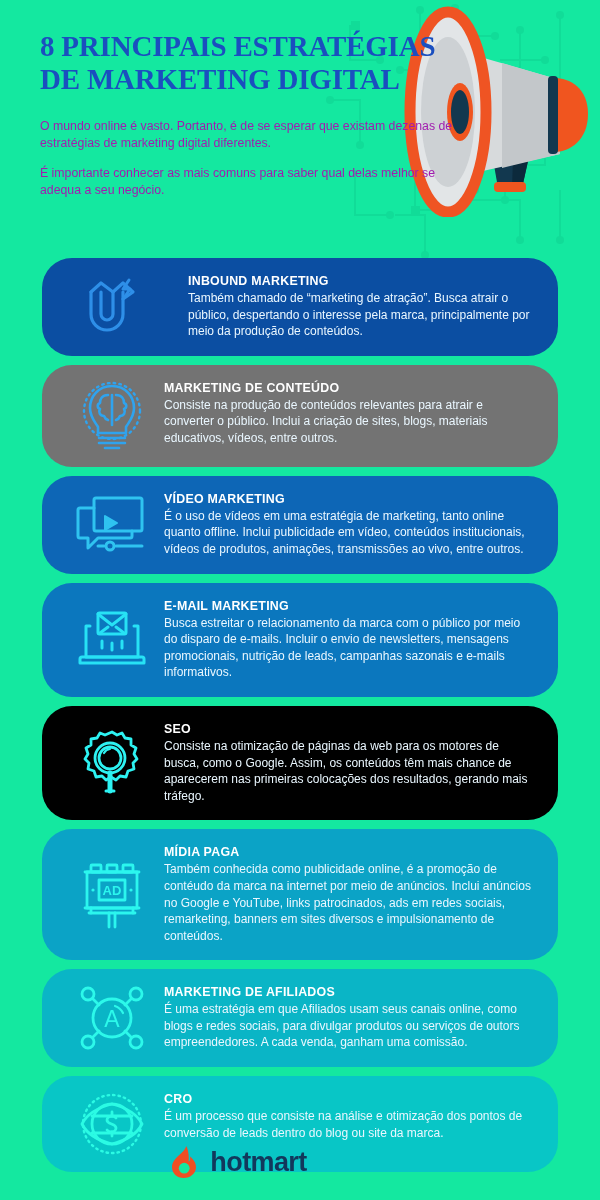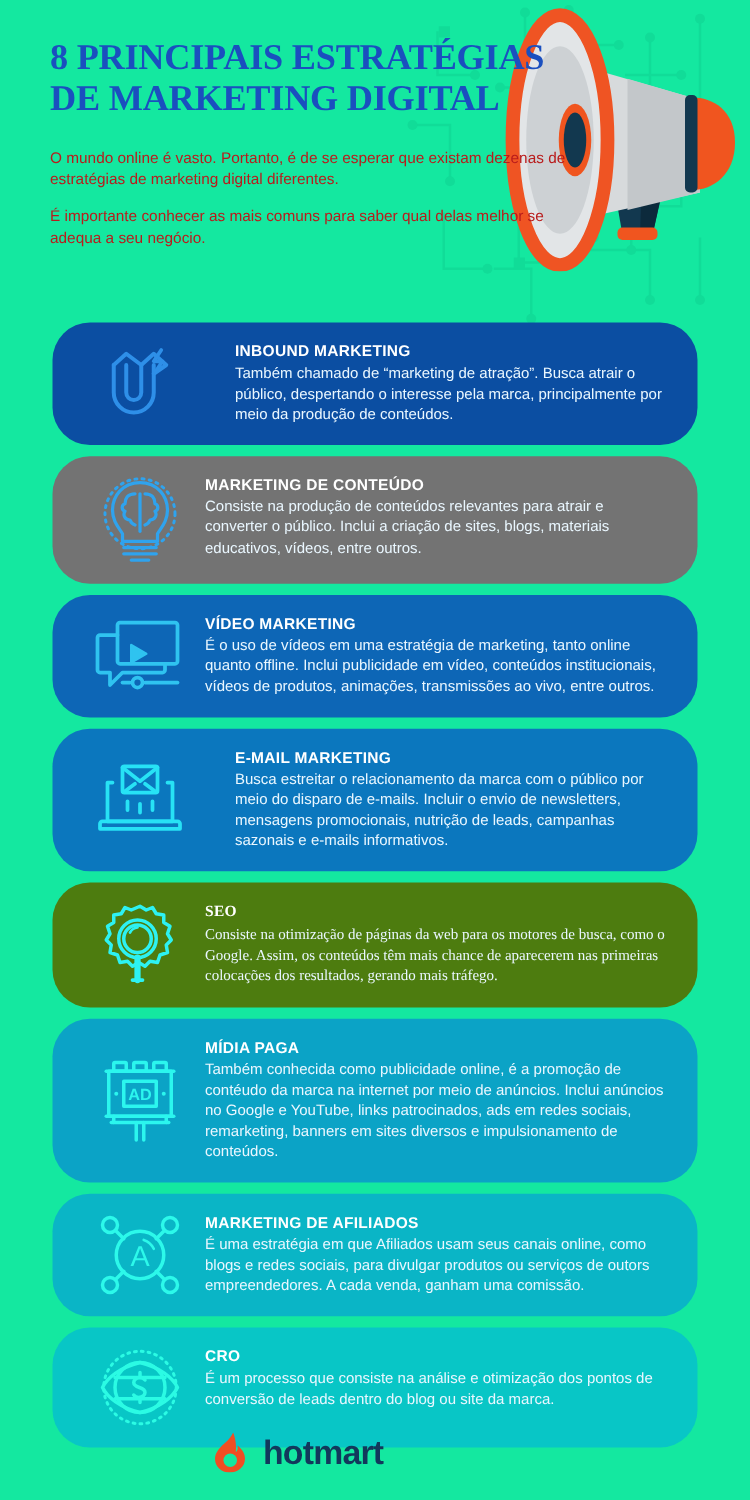--- a/index.html
+++ b/index.html
@@ -41,21 +41,21 @@
     font-size: 29px;
     line-height: 33px;
     font-weight: bold;
     letter-spacing: -0.2px;
     margin: 0 0 22px 0;
     max-width: 420px;
     text-transform: uppercase;
     font-family: Liberation Serif, serif;
   }
   .intro-p {
-    color: #b91c1c;
+    color: #a21caf;
     font-size: 12.3px;
     line-height: 16.5px;
     margin: 0 0 14px 0;
     max-width: 420px;
   }
 
   
   .megaphone {
     position: absolute;
     right: -2px;
@@ -259,38 +259,38 @@
           <circle cx="36" cy="52" r="4"></circle>
           <path d="M42 52 h26"></path>
         </svg>
       </div>
       <div class="card-body">
         <p class="card-title">VÍDEO MARKETING</p>
         <p class="card-desc">É o uso de vídeos em uma estratégia de marketing, tanto online quanto offline. Inclui publicidade em vídeo, conteúdos institucionais, vídeos de produtos, animações, transmissões ao vivo, entre outros.</p>
       </div>
     </div>
 
-    <div class="card" id="card3" style="background: rgb(11, 119, 190); gap: 24px;">
+    <div class="card" id="card3" style="background: rgb(11, 119, 190);">
       <div class="card-icon">
         <svg width="72" height="64" viewBox="0 0 72 64" fill="none" stroke="#27E2F5" stroke-width="3" stroke-linecap="round" stroke-linejoin="round" aria-hidden="true">
           <path d="M14 18 H10 v31 h52 V18 h-4"></path>
           <path d="M6 49 h60 a2 2 0 0 1 2 2 v4 H4 v-4 a2 2 0 0 1 2 -2z"></path>
           <rect x="22" y="5" width="28" height="21" rx="1.5"></rect>
           <path d="M22 6 l14 11 l14 -11"></path>
           <path d="M24 25 l8 -6 M48 25 l-8 -6"></path>
           <path d="M26 33 v7 M36 35 v7 M46 33 v7"></path>
         </svg>
       </div>
       <div class="card-body">
         <p class="card-title">E-MAIL MARKETING</p>
         <p class="card-desc">Busca estreitar o relacionamento da marca com o público por meio do disparo de e-mails. Incluir o envio de newsletters, mensagens promocionais, nutrição de leads, campanhas sazonais e e-mails informativos.</p>
       </div>
     </div>
 
-    <div class="card" id="card4" style="background: #4d7c0f; font-family: Liberation Serif, serif;">
+    <div class="card" id="card4" style="background: #000000;">
       <div class="card-icon">
         <svg width="66" height="68" viewBox="0 0 66 68" fill="none" stroke="#2DF2F2" stroke-width="2.8" stroke-linecap="round" stroke-linejoin="round" aria-hidden="true">
           <path d="M33 3 l5 3 l5 -2 l3 5 l6 1 l0 6 l5 3 l-2 6 l3 5 l-4 4 l1 6 l-6 2 l-2 6 l-6 -1 l-4 4 l-5 -3 l-5 3 l-4 -4 l-6 1 l-2 -6 l-6 -2 l1 -6 l-4 -4 l3 -5 l-2 -6 l5 -3 l0 -6 l6 -1 l3 -5 l5 2 z"></path>
           <circle cx="31" cy="29" r="15"></circle>
           <circle cx="31" cy="29" r="11"></circle>
           <path d="M25 24 a8 8 0 0 1 6 -4" stroke-width="2.2"></path>
           <path d="M31 44 v18" stroke-width="5"></path>
           <path d="M27 62 h8" stroke-width="3"></path>
         </svg>
       </div>

